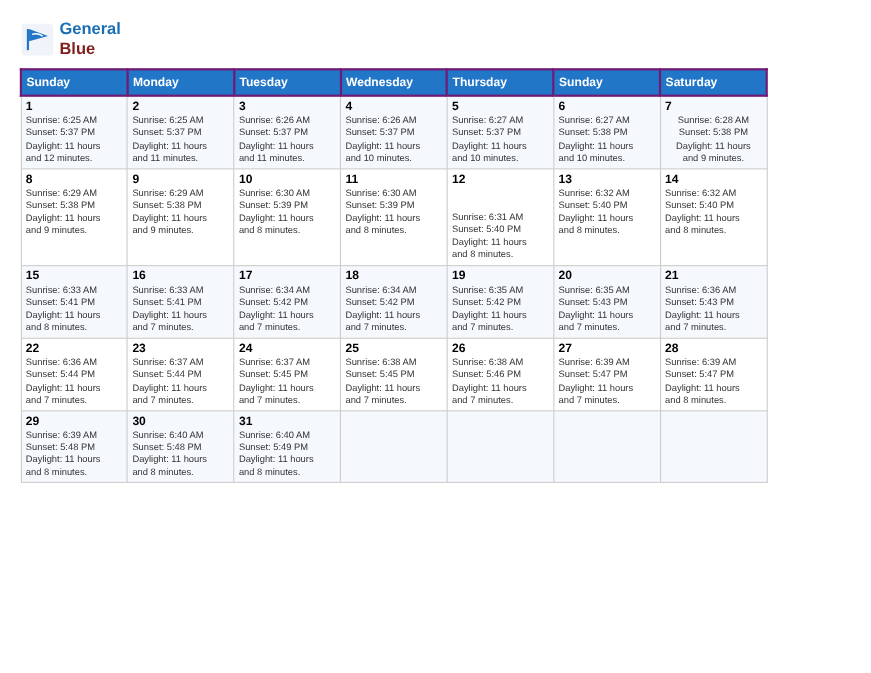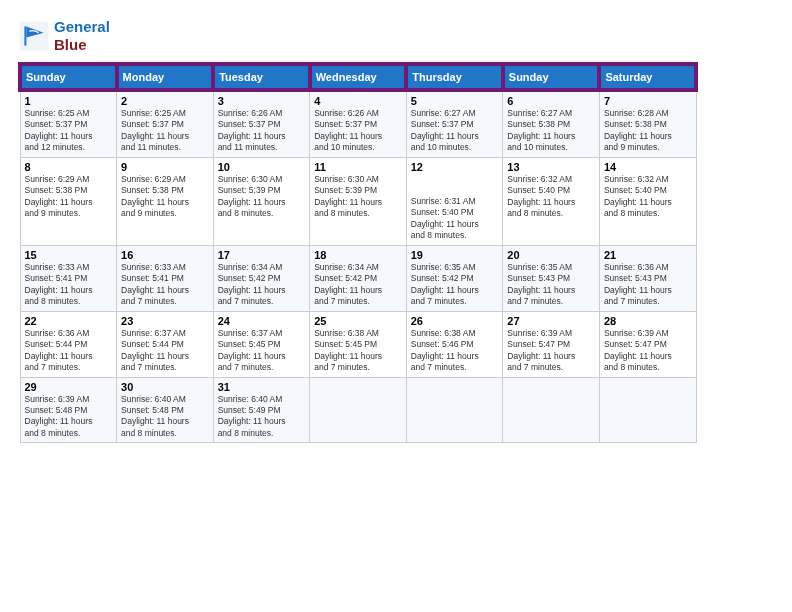--- a/index.html
+++ b/index.html
@@ -59,21 +59,21 @@
       border-collapse: collapse;
       font-size: 9.5px;
     }
     .calendar thead tr th {
       background-color: #2176c7;
       color: #fff;
       padding: 5px 4px;
       text-align: left;
       font-size: 11px;
       font-weight: bold;
-      border: 4px solid #701a75;
+      border: 2px solid #701a75;
     }
     .calendar tbody tr td {
       border: 1px solid #ccc;
       padding: 3px 4px;
       vertical-align: top;
       background: #fff;
       width: calc(100% / 7);
     }
     .calendar tbody tr:nth-child(odd) td {
       background: #f5f8fc;
@@ -174,21 +174,21 @@
           </td>
           <td>
             <span class="day-num">6</span>
             <div class="day-detail" style="white-space: pre-line;">Sunrise: 6:27 AM
 Sunset: 5:38 PM
 Daylight: 11 hours
 and 10 minutes.</div>
           </td>
           <td>
             <span class="day-num">7</span>
-            <div class="day-detail" style="white-space: pre-line;">Sunrise: 6:28 AM
+            <div class="day-detail" style="white-space: pre-line; text-align: center;">Sunrise: 6:28 AM
 Sunset: 5:38 PM
 Daylight: 11 hours
 and 9 minutes.</div>
           </td>
         </tr>
         <tr>
           <td>
             <span class="day-num">8</span>
             <div class="day-detail" style="white-space: pre-line;">Sunrise: 6:29 AM
 Sunset: 5:38 PM

